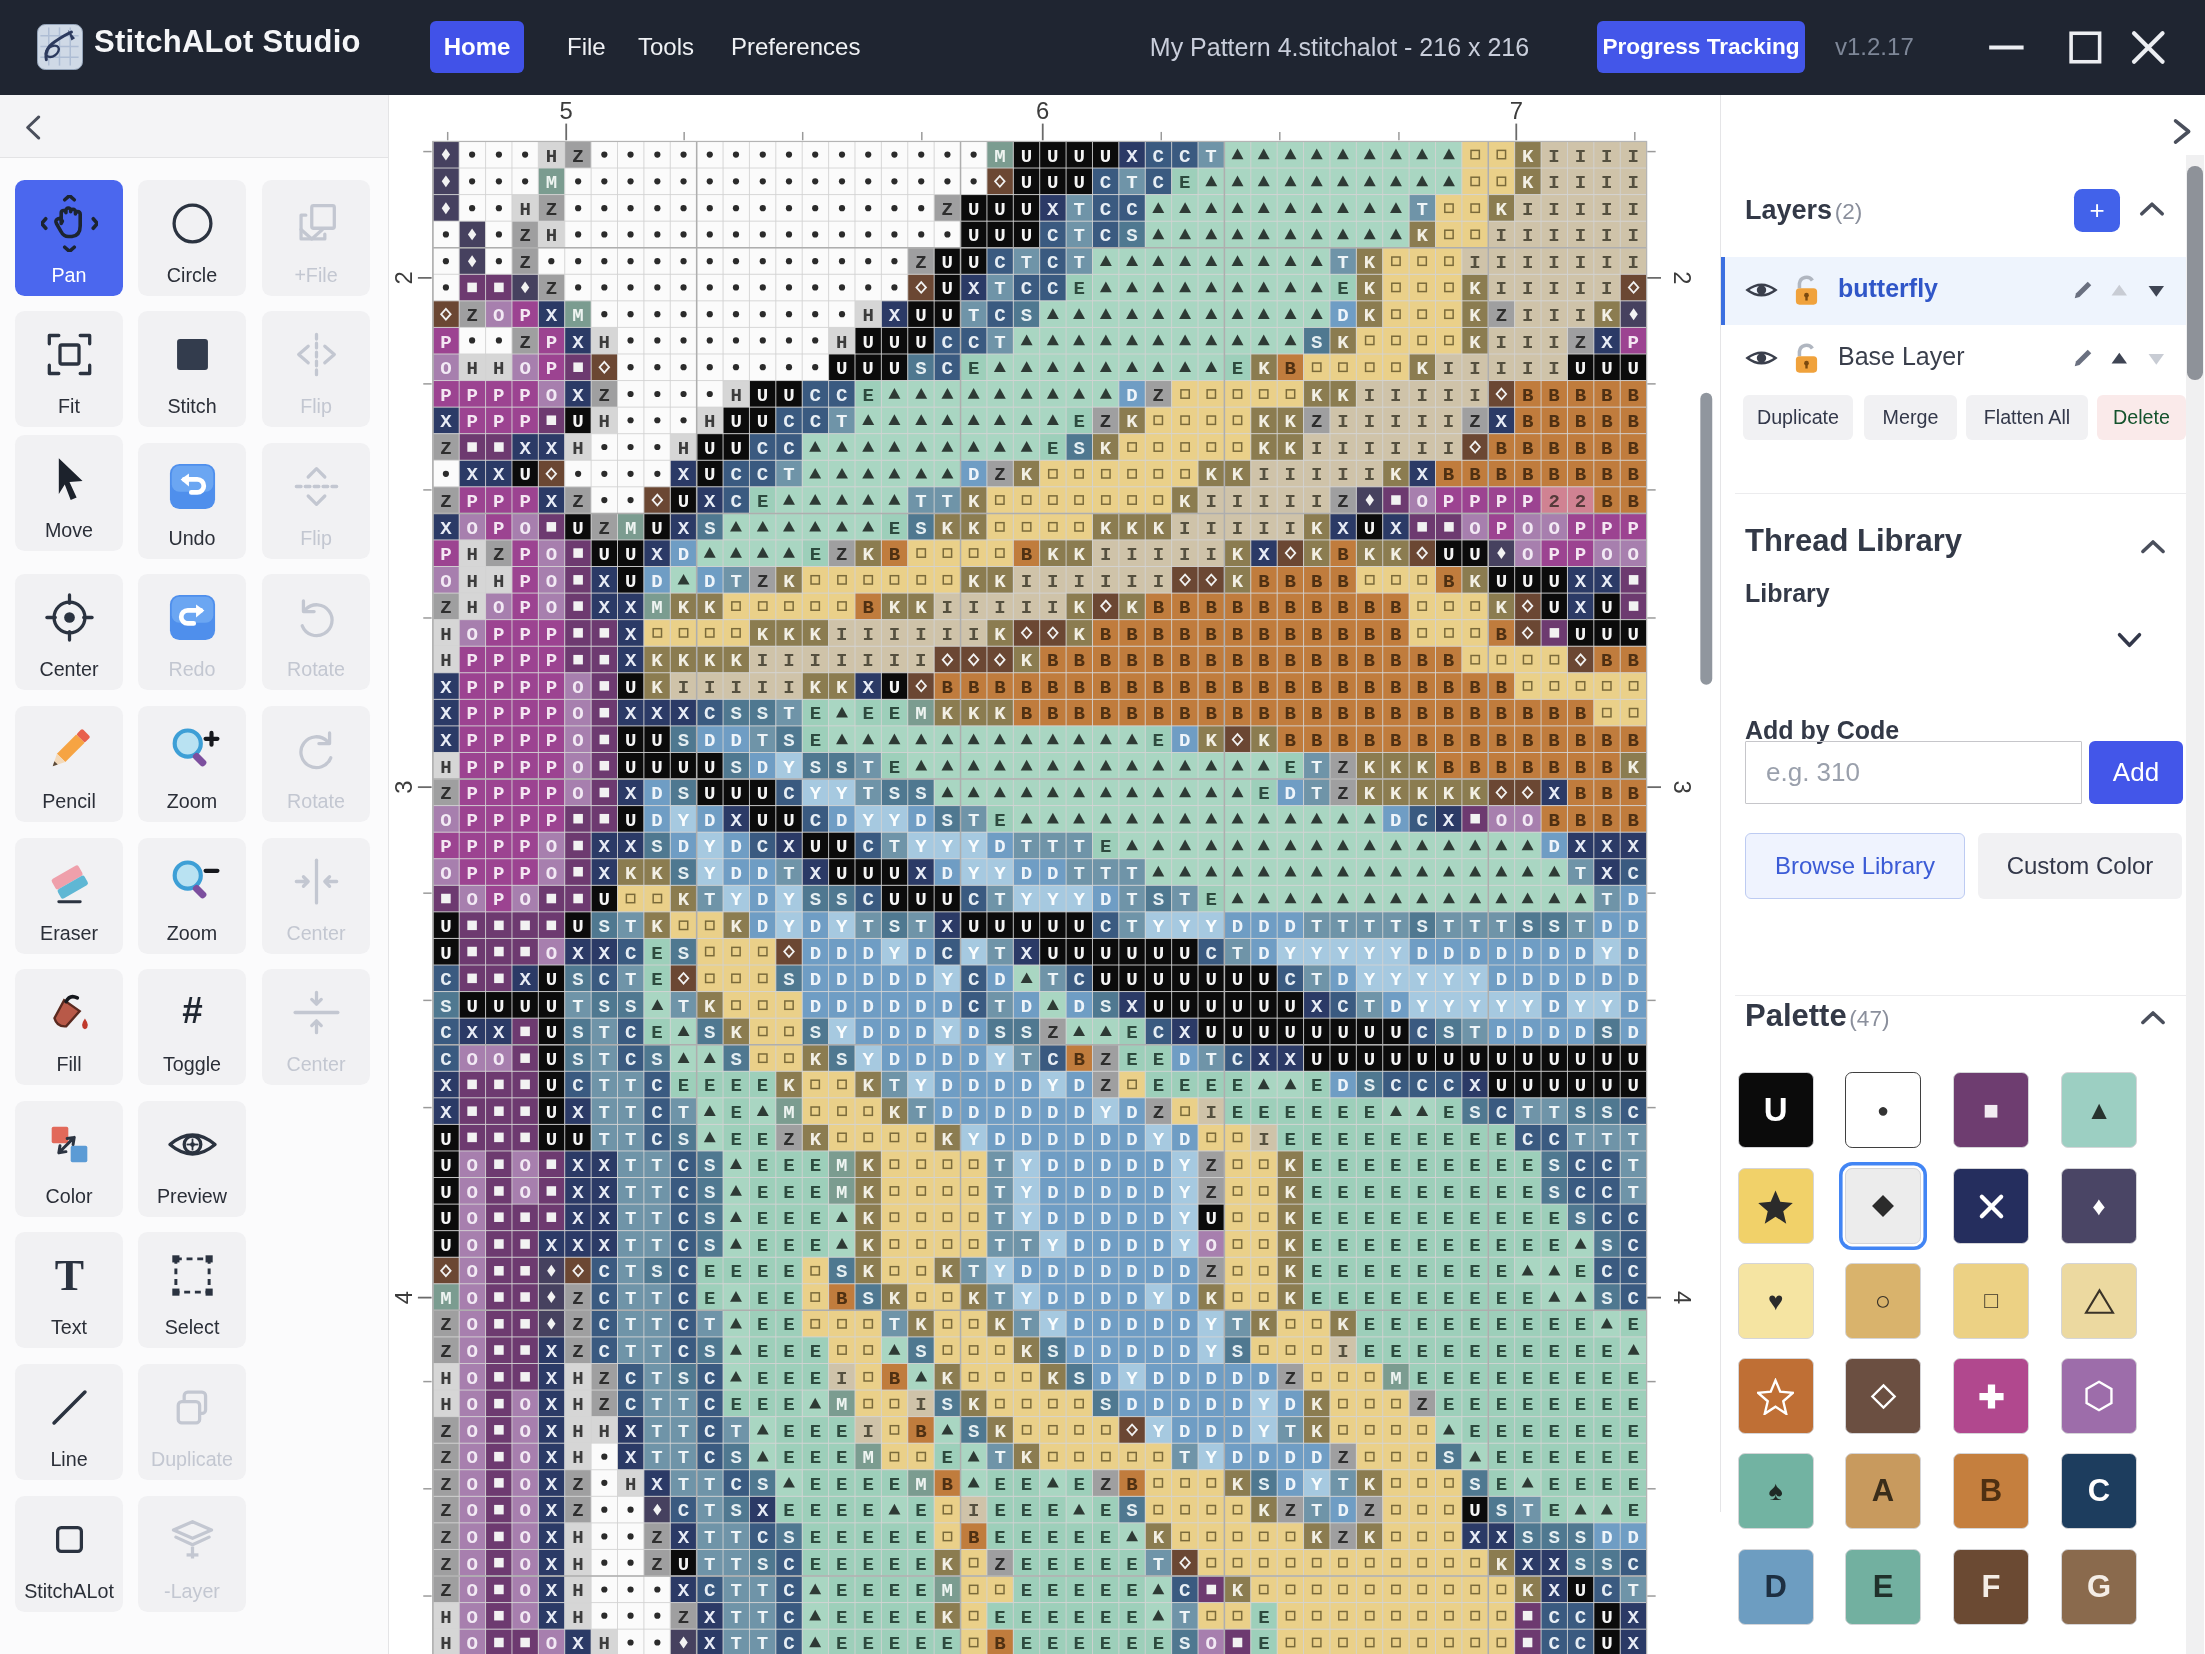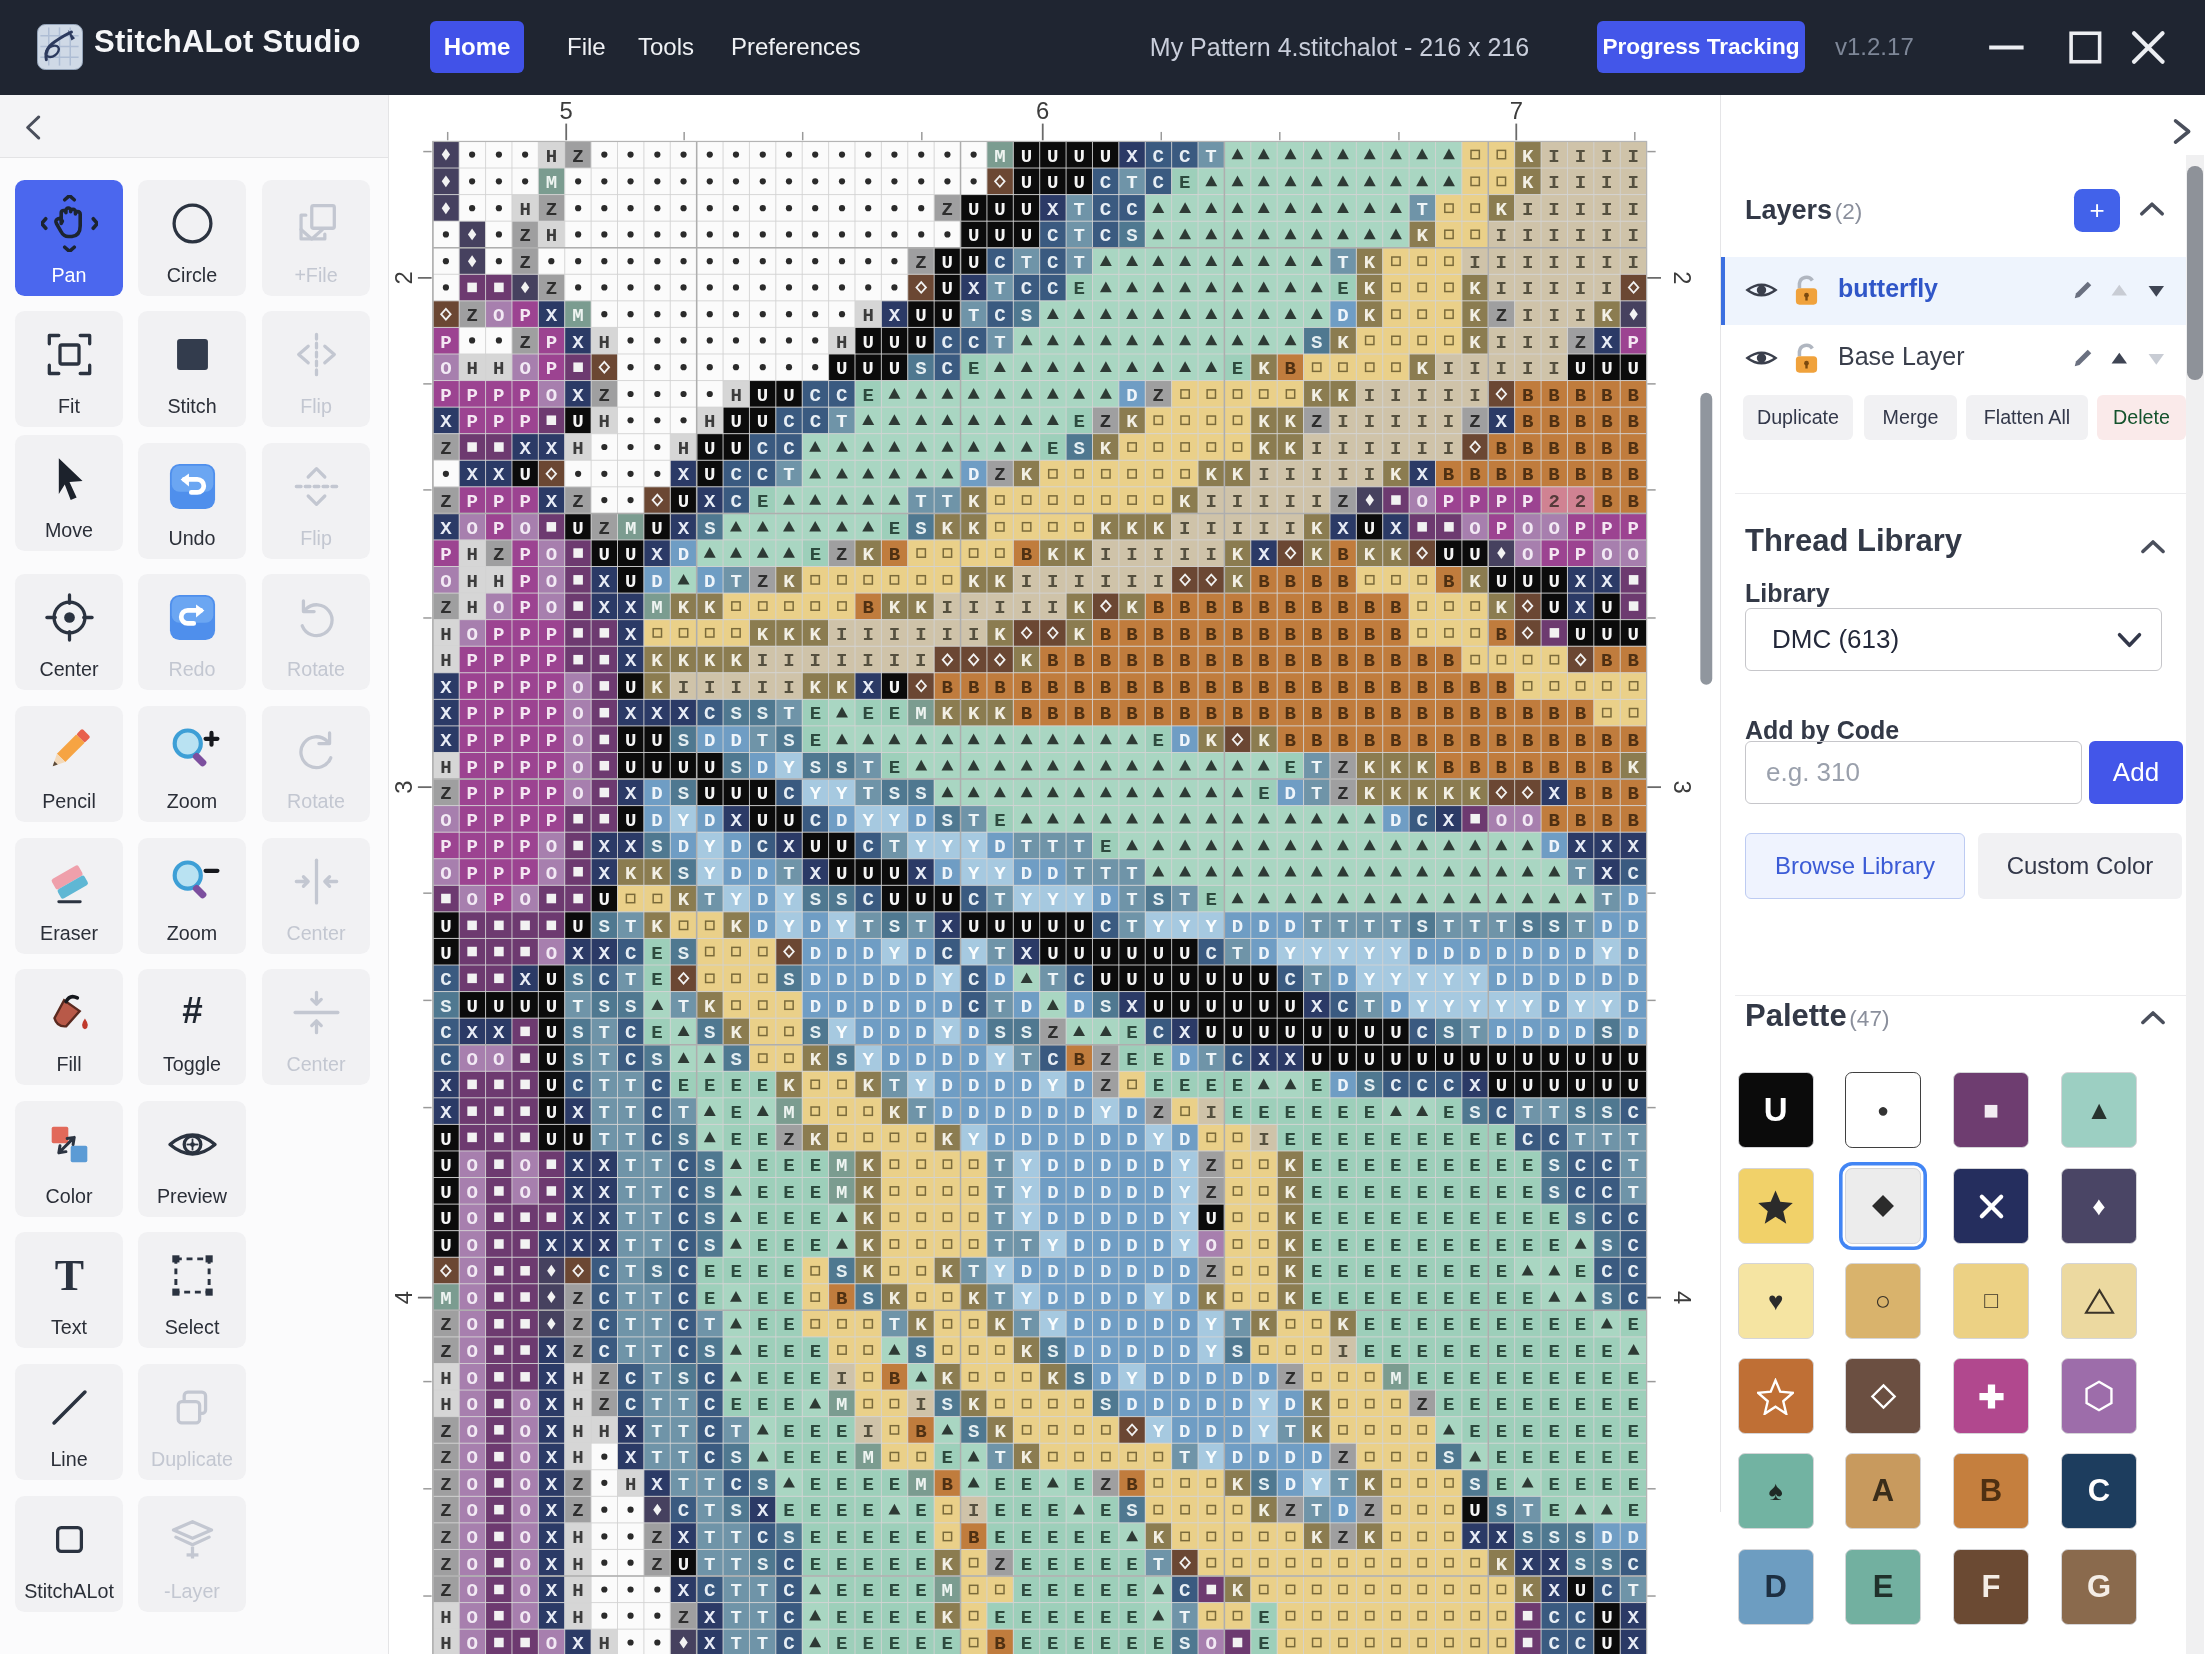--- a/index.html
+++ b/index.html
@@ -2843,26 +2843,25 @@
     <div class="pbtn" style="left:22px;top:300px;width:110px">Duplicate</div>
     <div class="pbtn" style="left:143px;top:300px;width:93px">Merge</div>
     <div class="pbtn" style="left:245px;top:300px;width:122px">Flatten All</div>
     <div class="pbtn" style="left:376px;top:300px;width:89px;background:#faeaea;color:#14532d">Delete</div>
     <div class="abs" style="left:14.3px;top:398px;width:451px;border-top:1.2px solid #ececee"></div>
     <div class="abs" style="left:24px;top:428px"><h2 style="display:inline;font-size:31px">Thread Library</h2></div>
     <svg class="abs" style="left:417px;top:441px" width="30" height="21.4" viewBox="0 0 50 36">
       <path d="M8 26 L25 10 L42 26" fill="none" stroke="#4a4f5c" stroke-width="6" stroke-linecap="round" stroke-linejoin="round"></path>
     </svg>
     <div class="abs" style="left:24px;top:484px;font-size:25px;font-weight:bold;color:#333947">Library</div>
-    <div class="abs" style="left:24px;top:513px;width:417px;height:63px;border:1.8px solid #c6c6ca;border-radius:6px;display:flex;align-items:center;font-size:26px;color:#23283a;padding-left:26px">DMC (613)</div>
     <svg class="abs" style="left:395px;top:535px" width="27" height="20" viewBox="0 0 46 34">
       <path d="M6 8 L23 26 L40 8" fill="none" stroke="#33384a" stroke-width="6" stroke-linecap="round" stroke-linejoin="round"></path>
     </svg>
     <div class="abs" style="left:24px;top:621px;font-size:25px;font-weight:bold;color:#333947">Add by Code</div>
-    <div class="abs" style="left:24px;top:646px;width:337px;height:63px;border:1.8px solid #c6c6ca;border-radius:6px;display:flex;align-items:center;font-size:26px;color:#9aa0ac;padding-left:20px">e.g. 310</div>
+    <div class="abs" style="left:24px;top:646px;width:337px;height:63px;border:1.8px solid #c6c6ca;border-radius:1px;display:flex;align-items:center;font-size:26px;color:#9aa0ac;padding-left:20px">e.g. 310</div>
     <div class="abs" style="left:368px;top:646px;width:94px;height:63px;border-radius:6px;background:#4356e9;display:flex;align-items:center;justify-content:center;font-size:26px;color:#fff">Add</div>
     <div class="abs" style="left:24px;top:738px;width:220px;height:66px;border:1.8px solid #bdcbf2;border-radius:6px;background:#eff3fe;display:flex;align-items:center;justify-content:center;font-size:24px;color:#3b5bd6">Browse Library</div>
     <div class="abs" style="left:257px;top:738px;width:204px;height:66px;border-radius:6px;background:#f1f1f3;display:flex;align-items:center;justify-content:center;font-size:24px;color:#33384a">Custom Color</div>
     <div class="abs" style="left:14.3px;top:900px;width:451px;border-top:1.2px solid #ececee"></div>
     <div class="abs" style="left:24px;top:903px"><h2 style="display:inline;font-size:31px">Palette</h2> <span class="count">(47)</span></div>
     <svg class="abs" style="left:417px;top:912px" width="30" height="21.4" viewBox="0 0 50 36">
       <path d="M8 26 L25 10 L42 26" fill="none" stroke="#4a4f5c" stroke-width="6" stroke-linecap="round" stroke-linejoin="round"></path>
     </svg>
     <div class="sw" style="left:16.7px;top:977px;background:#0b0b0b;">
       <span style="font-size:33px;color:#fff;font-weight:bold">U</span>

